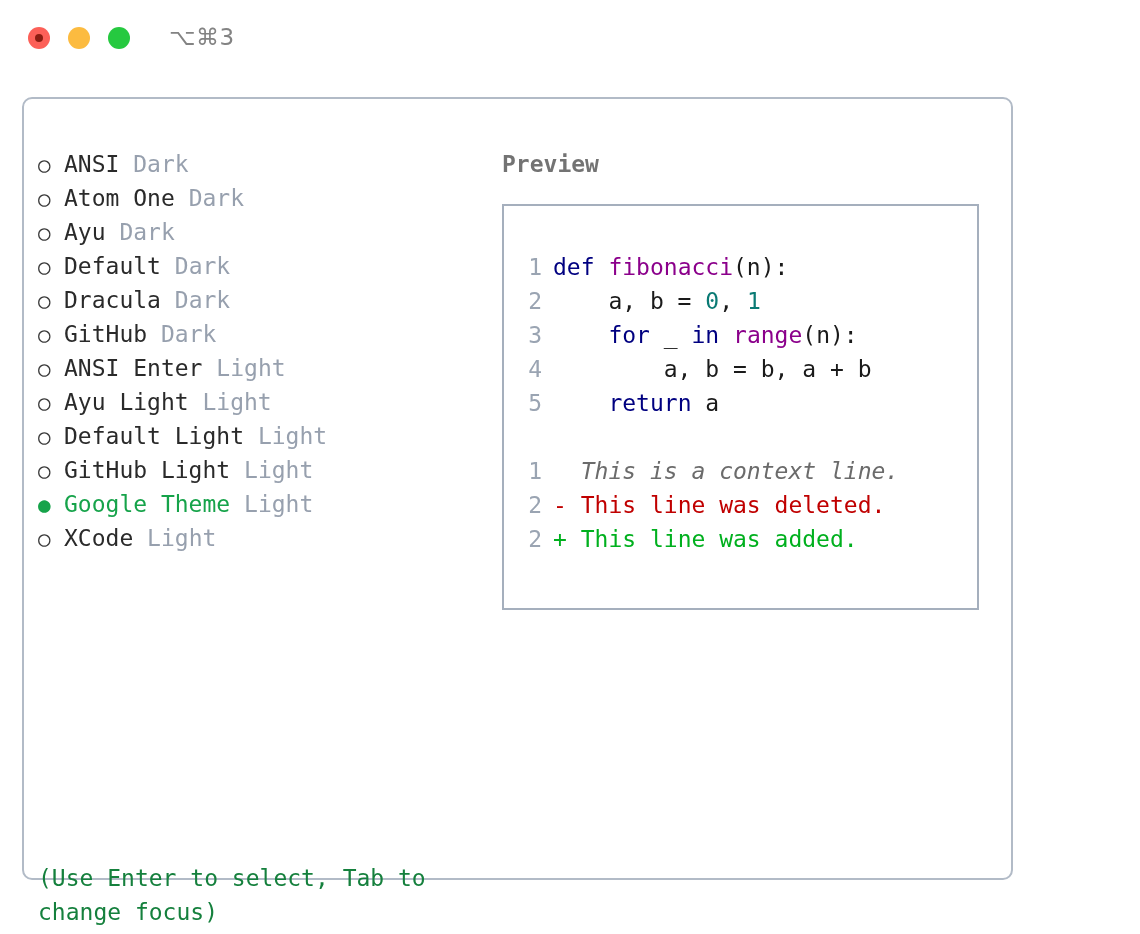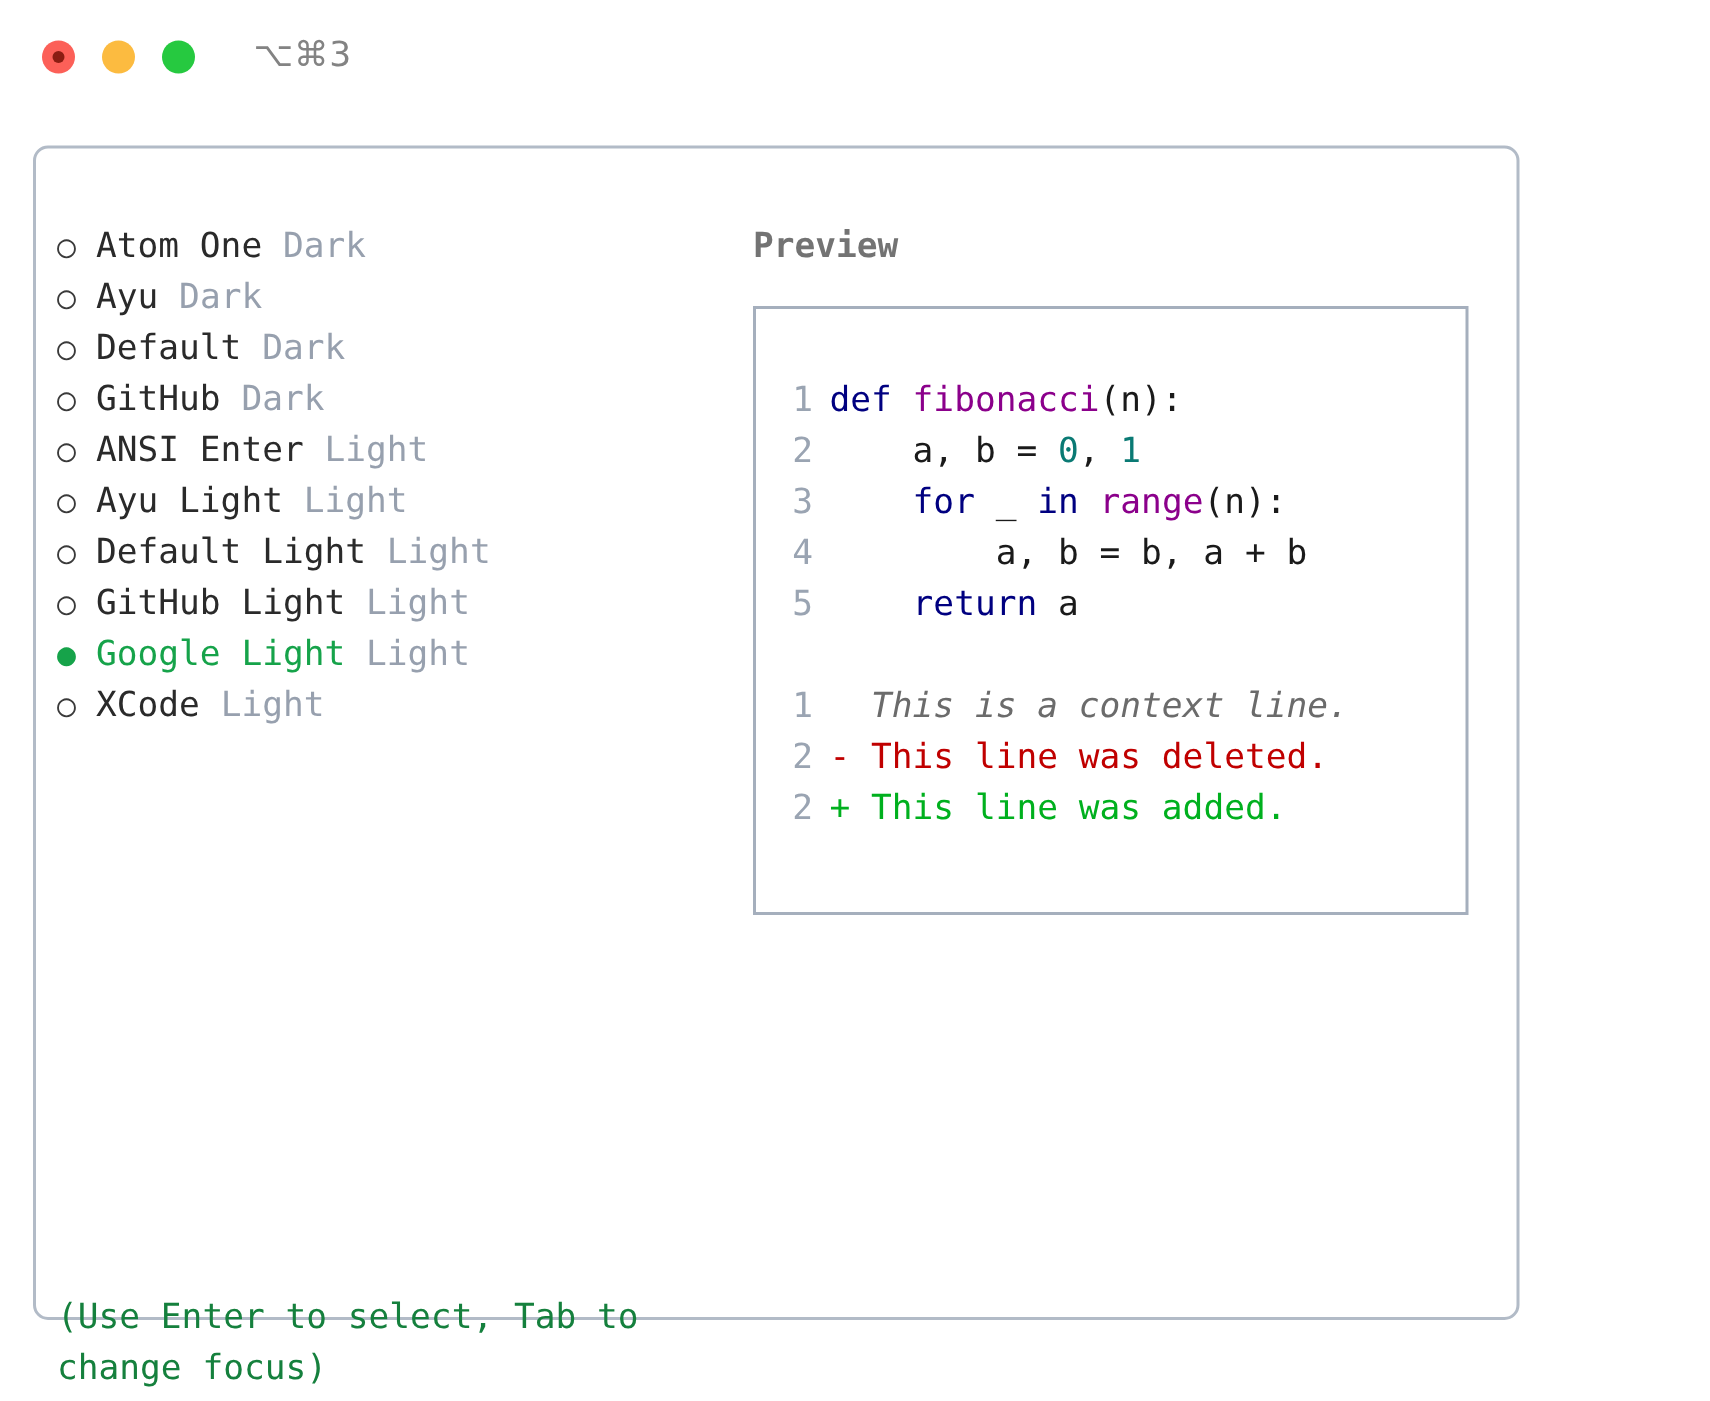--- a/index.html
+++ b/index.html
@@ -192,29 +192,31 @@
     <div class="traffic-light" id="tl-close"></div>
     <div class="traffic-light" id="tl-min"></div>
     <div class="traffic-light" id="tl-max"></div>
     <div id="shortcut-hint">⌥⌘3</div>
   </div>
 
   <div id="dialog-card">
 
     <div id="theme-panel">
       <div id="theme-options">
+          <div class="opt-row"><span class="bullet off">○</span><span class="opt-name">ANSI</span><span> </span><span class="opt-tag">Dark</span></div>
           <div class="opt-row"><span class="bullet off">○</span><span class="opt-name">Atom One</span><span> </span><span class="opt-tag">Dark</span></div>
           <div class="opt-row"><span class="bullet off">○</span><span class="opt-name">Ayu</span><span> </span><span class="opt-tag">Dark</span></div>
           <div class="opt-row"><span class="bullet off">○</span><span class="opt-name">Default</span><span> </span><span class="opt-tag">Dark</span></div>
+          <div class="opt-row"><span class="bullet off">○</span><span class="opt-name">Dracula</span><span> </span><span class="opt-tag">Dark</span></div>
           <div class="opt-row"><span class="bullet off">○</span><span class="opt-name">GitHub</span><span> </span><span class="opt-tag">Dark</span></div>
           <div class="opt-row"><span class="bullet off">○</span><span class="opt-name">ANSI Enter</span><span> </span><span class="opt-tag">Light</span></div>
           <div class="opt-row"><span class="bullet off">○</span><span class="opt-name">Ayu Light</span><span> </span><span class="opt-tag">Light</span></div>
           <div class="opt-row"><span class="bullet off">○</span><span class="opt-name">Default Light</span><span> </span><span class="opt-tag">Light</span></div>
           <div class="opt-row"><span class="bullet off">○</span><span class="opt-name">GitHub Light</span><span> </span><span class="opt-tag">Light</span></div>
-          <div class="opt-row selected"><span class="bullet on">●</span><span class="opt-name">Google Light</span><span> </span><span class="opt-tag">Light</span></div>
+          <div class="opt-row selected"><span class="bullet on">●</span><span class="opt-name">Google Theme</span><span> </span><span class="opt-tag">Light</span></div>
           <div class="opt-row"><span class="bullet off">○</span><span class="opt-name">XCode</span><span> </span><span class="opt-tag">Light</span></div>
         </div>
     </div>
 
 
     <div id="help-text">(Use Enter to select, Tab to change focus)</div>
 
     <div id="preview-panel">
       <div id="preview-title">Preview</div>
     </div>

